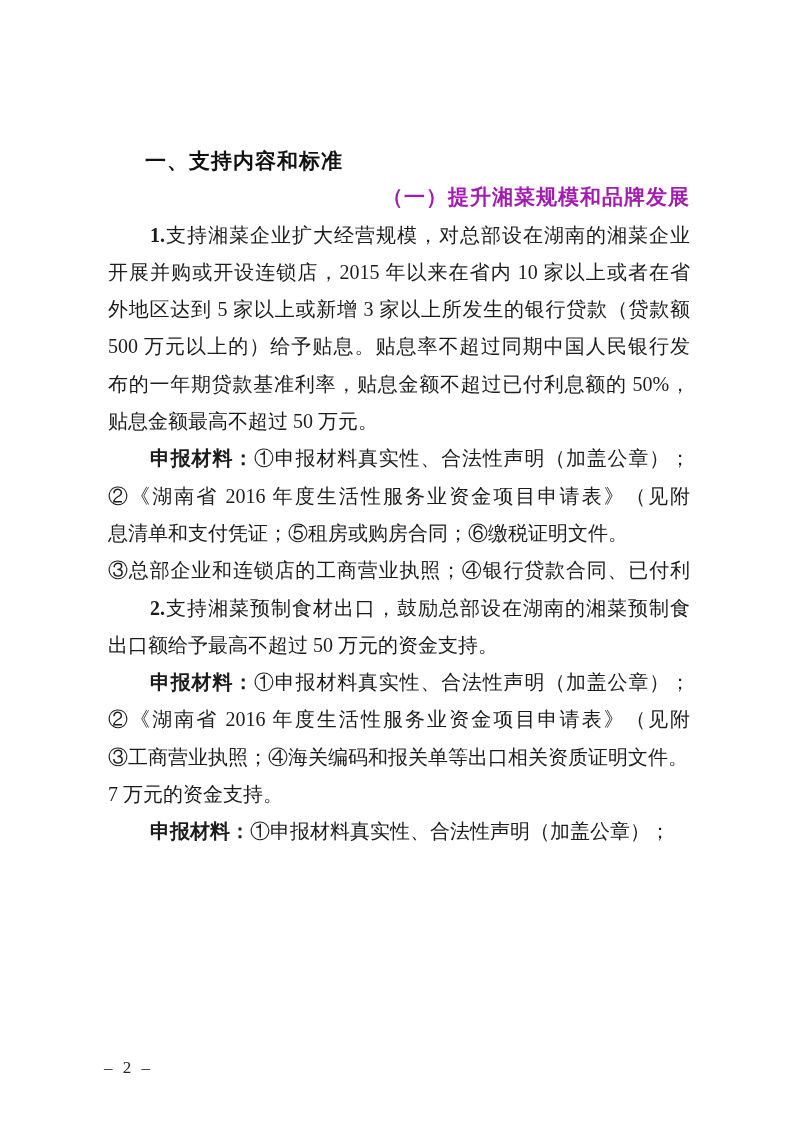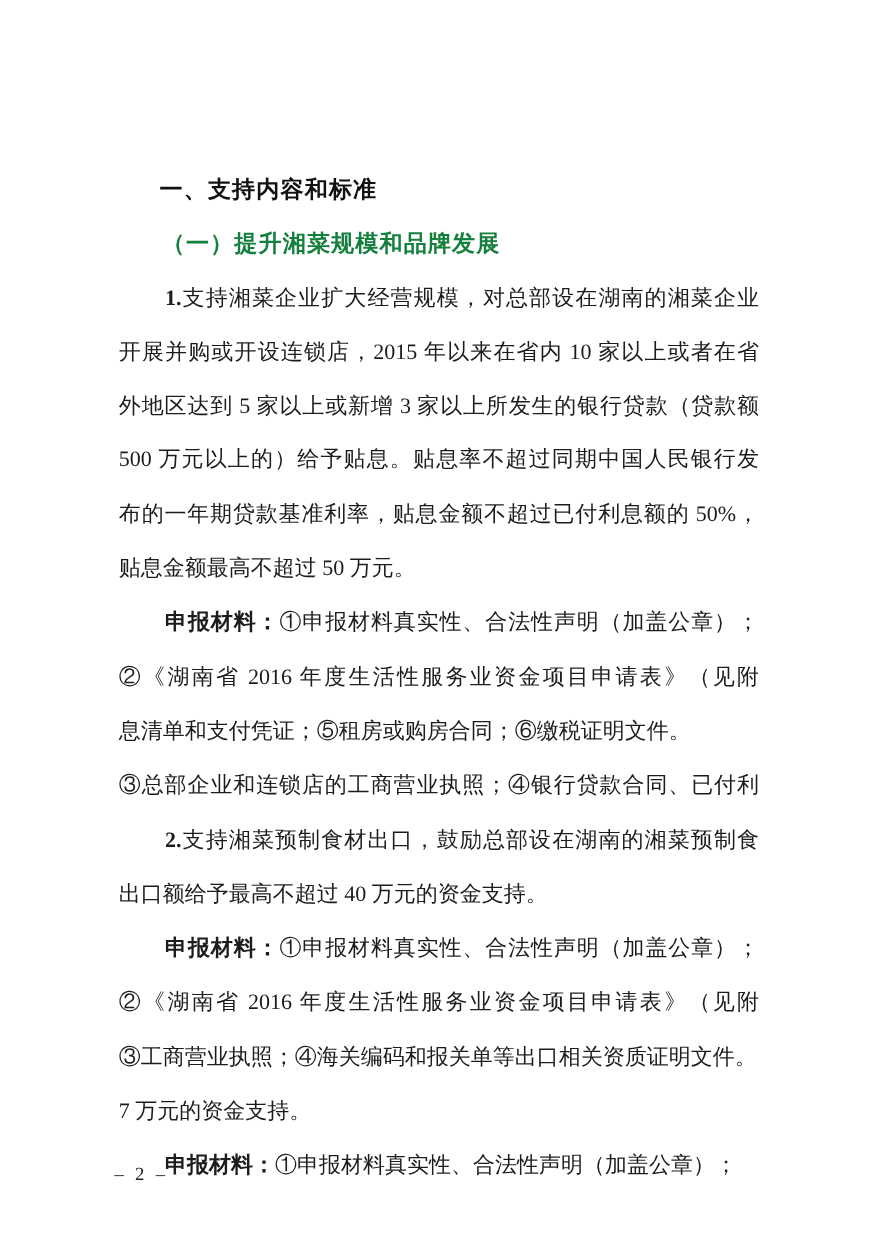--- a/index.html
+++ b/index.html
@@ -2,30 +2,30 @@
 <html><head>
 <meta charset="utf-8">
 <style>
   html,body{margin:0;padding:0;}
   body{
     width:794px;height:1123px;background:#ffffff;position:relative;overflow:hidden;
     font-family:"Liberation Serif","DejaVu Serif",serif;color:#1c1c1c;
   }
   .page{position:absolute;inset:0;background:#ffffff;}
   .content{position:absolute;left:108px;top:142px;width:582px;}
-  .ln{font-size:20px;line-height:37.3px;height:37.3px;overflow:hidden;margin-top:12px;}
+  .ln{font-size:20px;line-height:37.3px;height:37.3px;overflow:hidden;}
   .jst{text-align:justify;text-align-last:justify;text-justify:inter-character;}
   .ind{padding-left:42px;}
   .lead{font-weight:bold;}
   .hd1{
     font-family:"Liberation Sans","DejaVu Sans",sans-serif;
     font-weight:bold;font-size:21px;padding-left:37px;letter-spacing:1px;color:#111;
   }
   .hd2{
-    font-weight:bold;font-size:21px;padding-left:39px;letter-spacing:1px;color:#15803d;
+    font-weight:bold;font-size:21px;padding-left:39px;letter-spacing:1px;color:#a21caf;text-align:right;
   }
   .footer{
     position:absolute;left:104px;top:1058px;font-size:17px;letter-spacing:3px;color:#222;
     font-family:"Liberation Serif","DejaVu Serif",serif;
   }
 </style>
 </head>
 <body>
 
 <div class="page">
@@ -40,21 +40,21 @@
     <div class="ln jst">500 万元以上的）给予贴息。贴息率不超过同期中国人民银行发</div>
     <div class="ln jst">布的一年期贷款基准利率，贴息金额不超过已付利息额的 50%，</div>
     <div class="ln">贴息金额最高不超过 50 万元。</div>
 
     <div class="ln jst ind"><b class="lead">申报材料：</b><span>①申报材料真实性、合法性声明（加盖公章）；</span></div>
     <div class="ln jst">②《湖南省 2016 年度生活性服务业资金项目申请表》（见附件）；</div>
     <div class="ln">息清单和支付凭证；⑤租房或购房合同；⑥缴税证明文件。</div>
     <div class="ln jst">③总部企业和连锁店的工商营业执照；④银行贷款合同、已付利</div>
 
     <div class="ln jst ind"><b class="lead">2.</b><span>支持湘菜预制食材出口，鼓励总部设在湖南的湘菜预制食</span></div>
-    <div class="ln">出口额给予最高不超过 40 万元的资金支持。</div>
+    <div class="ln">出口额给予最高不超过 50 万元的资金支持。</div>
 
     <div class="ln jst ind"><b class="lead">申报材料：</b><span>①申报材料真实性、合法性声明（加盖公章）；</span></div>
     <div class="ln jst">②《湖南省 2016 年度生活性服务业资金项目申请表》（见附件）；</div>
     <div class="ln">③工商营业执照；④海关编码和报关单等出口相关资质证明文件。</div>
 
     <div class="ln">7 万元的资金支持。</div>
 
     <div class="ln ind"><b class="lead">申报材料：</b><span>①申报材料真实性、合法性声明（加盖公章）；</span></div>
 
   </div>

